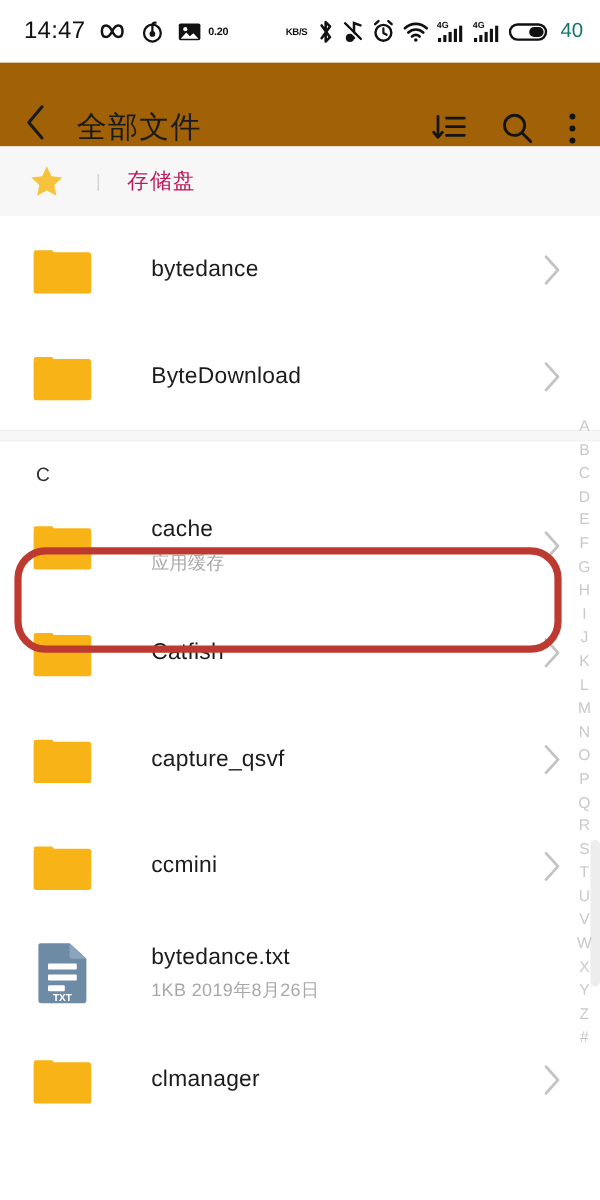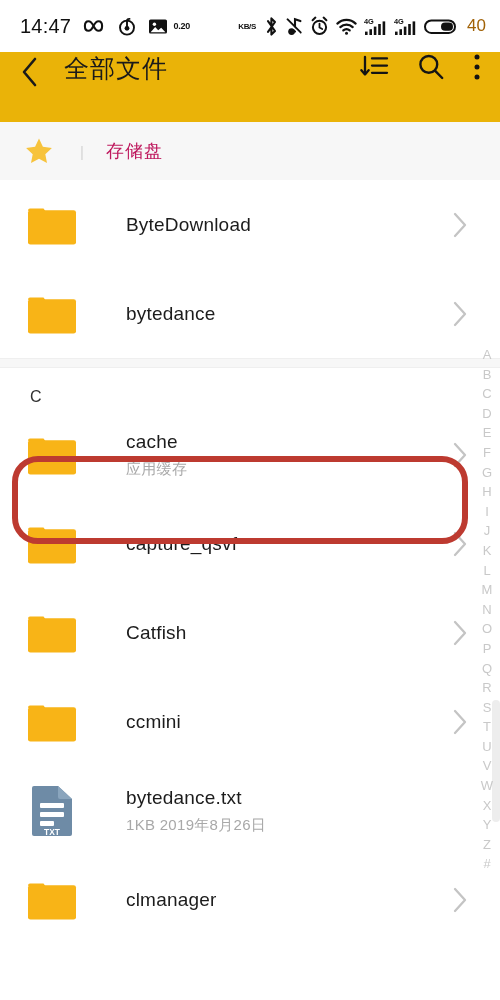--- a/index.html
+++ b/index.html
@@ -38,29 +38,29 @@
     gap: 7px;
   }
   .sb-icon { display: inline-flex; align-items: center; justify-content: center; }
   .netspeed {
     display: flex; flex-direction: row;
     align-items: center; justify-content: center;
     line-height: 1; color: #111; margin-right: 1px;
   }
   .netspeed .n1 { font-size: 9px; font-weight: 700; letter-spacing: -.2px; }
   .netspeed .n2 { font-size: 8px; font-weight: 700; letter-spacing: -.3px; margin-top: 1px; padding-left: 48px;}
-  .batt-num { font-size: 17px; font-weight: 500; color: #a16207; margin-left: 2px; }
+  .batt-num { font-size: 17px; font-weight: 500; color: #0f766e; margin-left: 2px; }
 
   
   .titlebar {
     height: 70px;
     display: flex;
-    align-items: flex-start;
+    align-items: flex-end;
     padding: 0 18px 0 20px;
-    background: #eab308;
+    background: #a16207;
   }
   .back-btn {
     width: 34px; height: 40px;
     display: flex; align-items: center; justify-content: flex-start;
     cursor: pointer;
   }
   .page-title {
     font-size: 25px;
     color: #1a1a1a;
     margin-left: 10px;
@@ -352,38 +352,38 @@
   <div class="list">
 
     <div class="row">
       <div class="ic-wrap">
         <svg width="50" height="42" viewBox="0 0 50 42">
           <path d="M1 6.5a2 2 0 012-2h13.5l2.4 3.2H3z" fill="#F8B417"></path>
           <rect x="1" y="6.2" width="48" height="34.4" rx="2.4" fill="#F8B417"></rect>
         </svg>
       </div>
       <div class="texts">
+        <span class="name">bytedance</span>
+      </div>
+      <span class="chev">
+        <svg width="16" height="28" viewBox="0 0 16 28">
+            <path d="M3 3l10 11L3 25" fill="none" stroke="#c4c4c4" stroke-width="2.3" stroke-linecap="round" stroke-linejoin="round"></path>
+          </svg>
+      </span>
+    </div>
+
+    <div class="row">
+      <div class="ic-wrap">
+        <svg width="50" height="42" viewBox="0 0 50 42">
+          <path d="M1 6.5a2 2 0 012-2h13.5l2.4 3.2H3z" fill="#F8B417"></path>
+          <rect x="1" y="6.2" width="48" height="34.4" rx="2.4" fill="#F8B417"></rect>
+        </svg>
+      </div>
+      <div class="texts">
         <span class="name">ByteDownload</span>
-      </div>
-      <span class="chev">
-        <svg width="16" height="28" viewBox="0 0 16 28">
-            <path d="M3 3l10 11L3 25" fill="none" stroke="#c4c4c4" stroke-width="2.3" stroke-linecap="round" stroke-linejoin="round"></path>
-          </svg>
-      </span>
-    </div>
-
-    <div class="row">
-      <div class="ic-wrap">
-        <svg width="50" height="42" viewBox="0 0 50 42">
-          <path d="M1 6.5a2 2 0 012-2h13.5l2.4 3.2H3z" fill="#F8B417"></path>
-          <rect x="1" y="6.2" width="48" height="34.4" rx="2.4" fill="#F8B417"></rect>
-        </svg>
-      </div>
-      <div class="texts">
-        <span class="name">bytedance</span>
       </div>
       <span class="chev">
         <svg width="16" height="28" viewBox="0 0 16 28">
             <path d="M3 3l10 11L3 25" fill="none" stroke="#c4c4c4" stroke-width="2.3" stroke-linecap="round" stroke-linejoin="round"></path>
           </svg>
       </span>
     </div>
 
     <div class="section-divider"></div>
 
@@ -410,38 +410,38 @@
     </div>
 
     <div class="row">
       <div class="ic-wrap">
         <svg width="50" height="42" viewBox="0 0 50 42">
           <path d="M1 6.5a2 2 0 012-2h13.5l2.4 3.2H3z" fill="#F8B417"></path>
           <rect x="1" y="6.2" width="48" height="34.4" rx="2.4" fill="#F8B417"></rect>
         </svg>
       </div>
       <div class="texts">
+        <span class="name">Catfish</span>
+      </div>
+      <span class="chev">
+        <svg width="16" height="28" viewBox="0 0 16 28">
+            <path d="M3 3l10 11L3 25" fill="none" stroke="#c4c4c4" stroke-width="2.3" stroke-linecap="round" stroke-linejoin="round"></path>
+          </svg>
+      </span>
+    </div>
+
+    <div class="row">
+      <div class="ic-wrap">
+        <svg width="50" height="42" viewBox="0 0 50 42">
+          <path d="M1 6.5a2 2 0 012-2h13.5l2.4 3.2H3z" fill="#F8B417"></path>
+          <rect x="1" y="6.2" width="48" height="34.4" rx="2.4" fill="#F8B417"></rect>
+        </svg>
+      </div>
+      <div class="texts">
         <span class="name">capture_qsvf</span>
-      </div>
-      <span class="chev">
-        <svg width="16" height="28" viewBox="0 0 16 28">
-            <path d="M3 3l10 11L3 25" fill="none" stroke="#c4c4c4" stroke-width="2.3" stroke-linecap="round" stroke-linejoin="round"></path>
-          </svg>
-      </span>
-    </div>
-
-    <div class="row">
-      <div class="ic-wrap">
-        <svg width="50" height="42" viewBox="0 0 50 42">
-          <path d="M1 6.5a2 2 0 012-2h13.5l2.4 3.2H3z" fill="#F8B417"></path>
-          <rect x="1" y="6.2" width="48" height="34.4" rx="2.4" fill="#F8B417"></rect>
-        </svg>
-      </div>
-      <div class="texts">
-        <span class="name">Catfish</span>
       </div>
       <span class="chev">
         <svg width="16" height="28" viewBox="0 0 16 28">
             <path d="M3 3l10 11L3 25" fill="none" stroke="#c4c4c4" stroke-width="2.3" stroke-linecap="round" stroke-linejoin="round"></path>
           </svg>
       </span>
     </div>
 
     <div class="row">
       <div class="ic-wrap">

